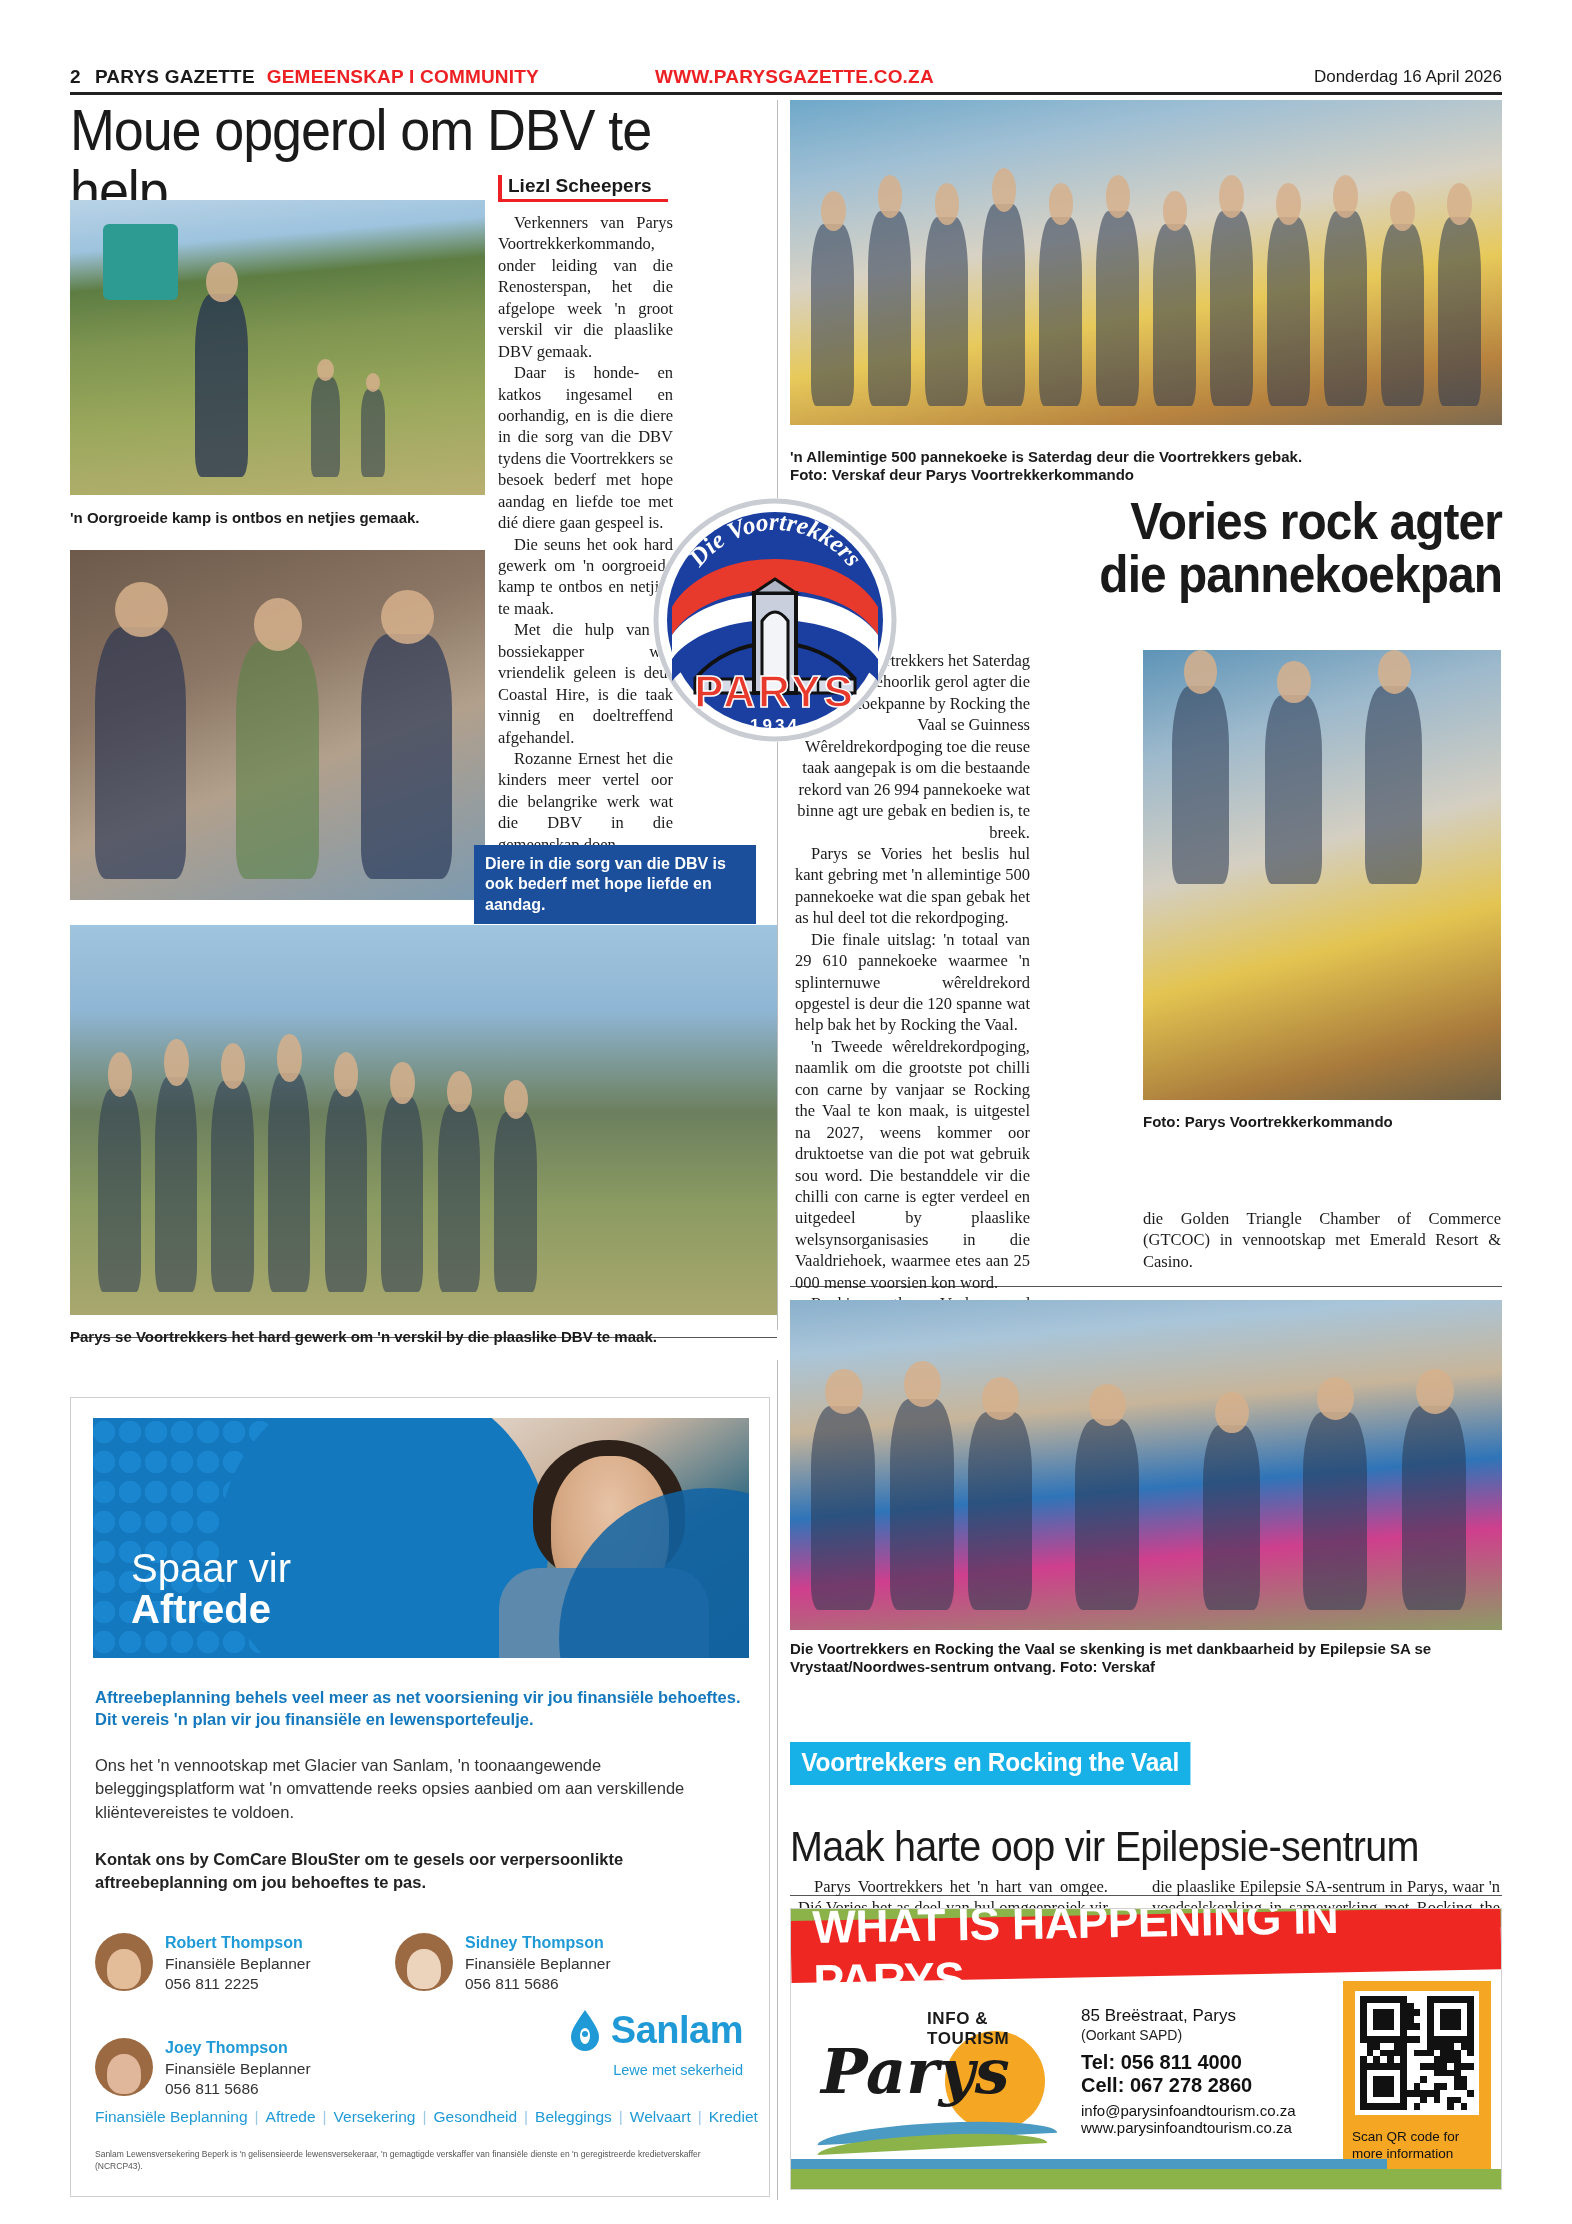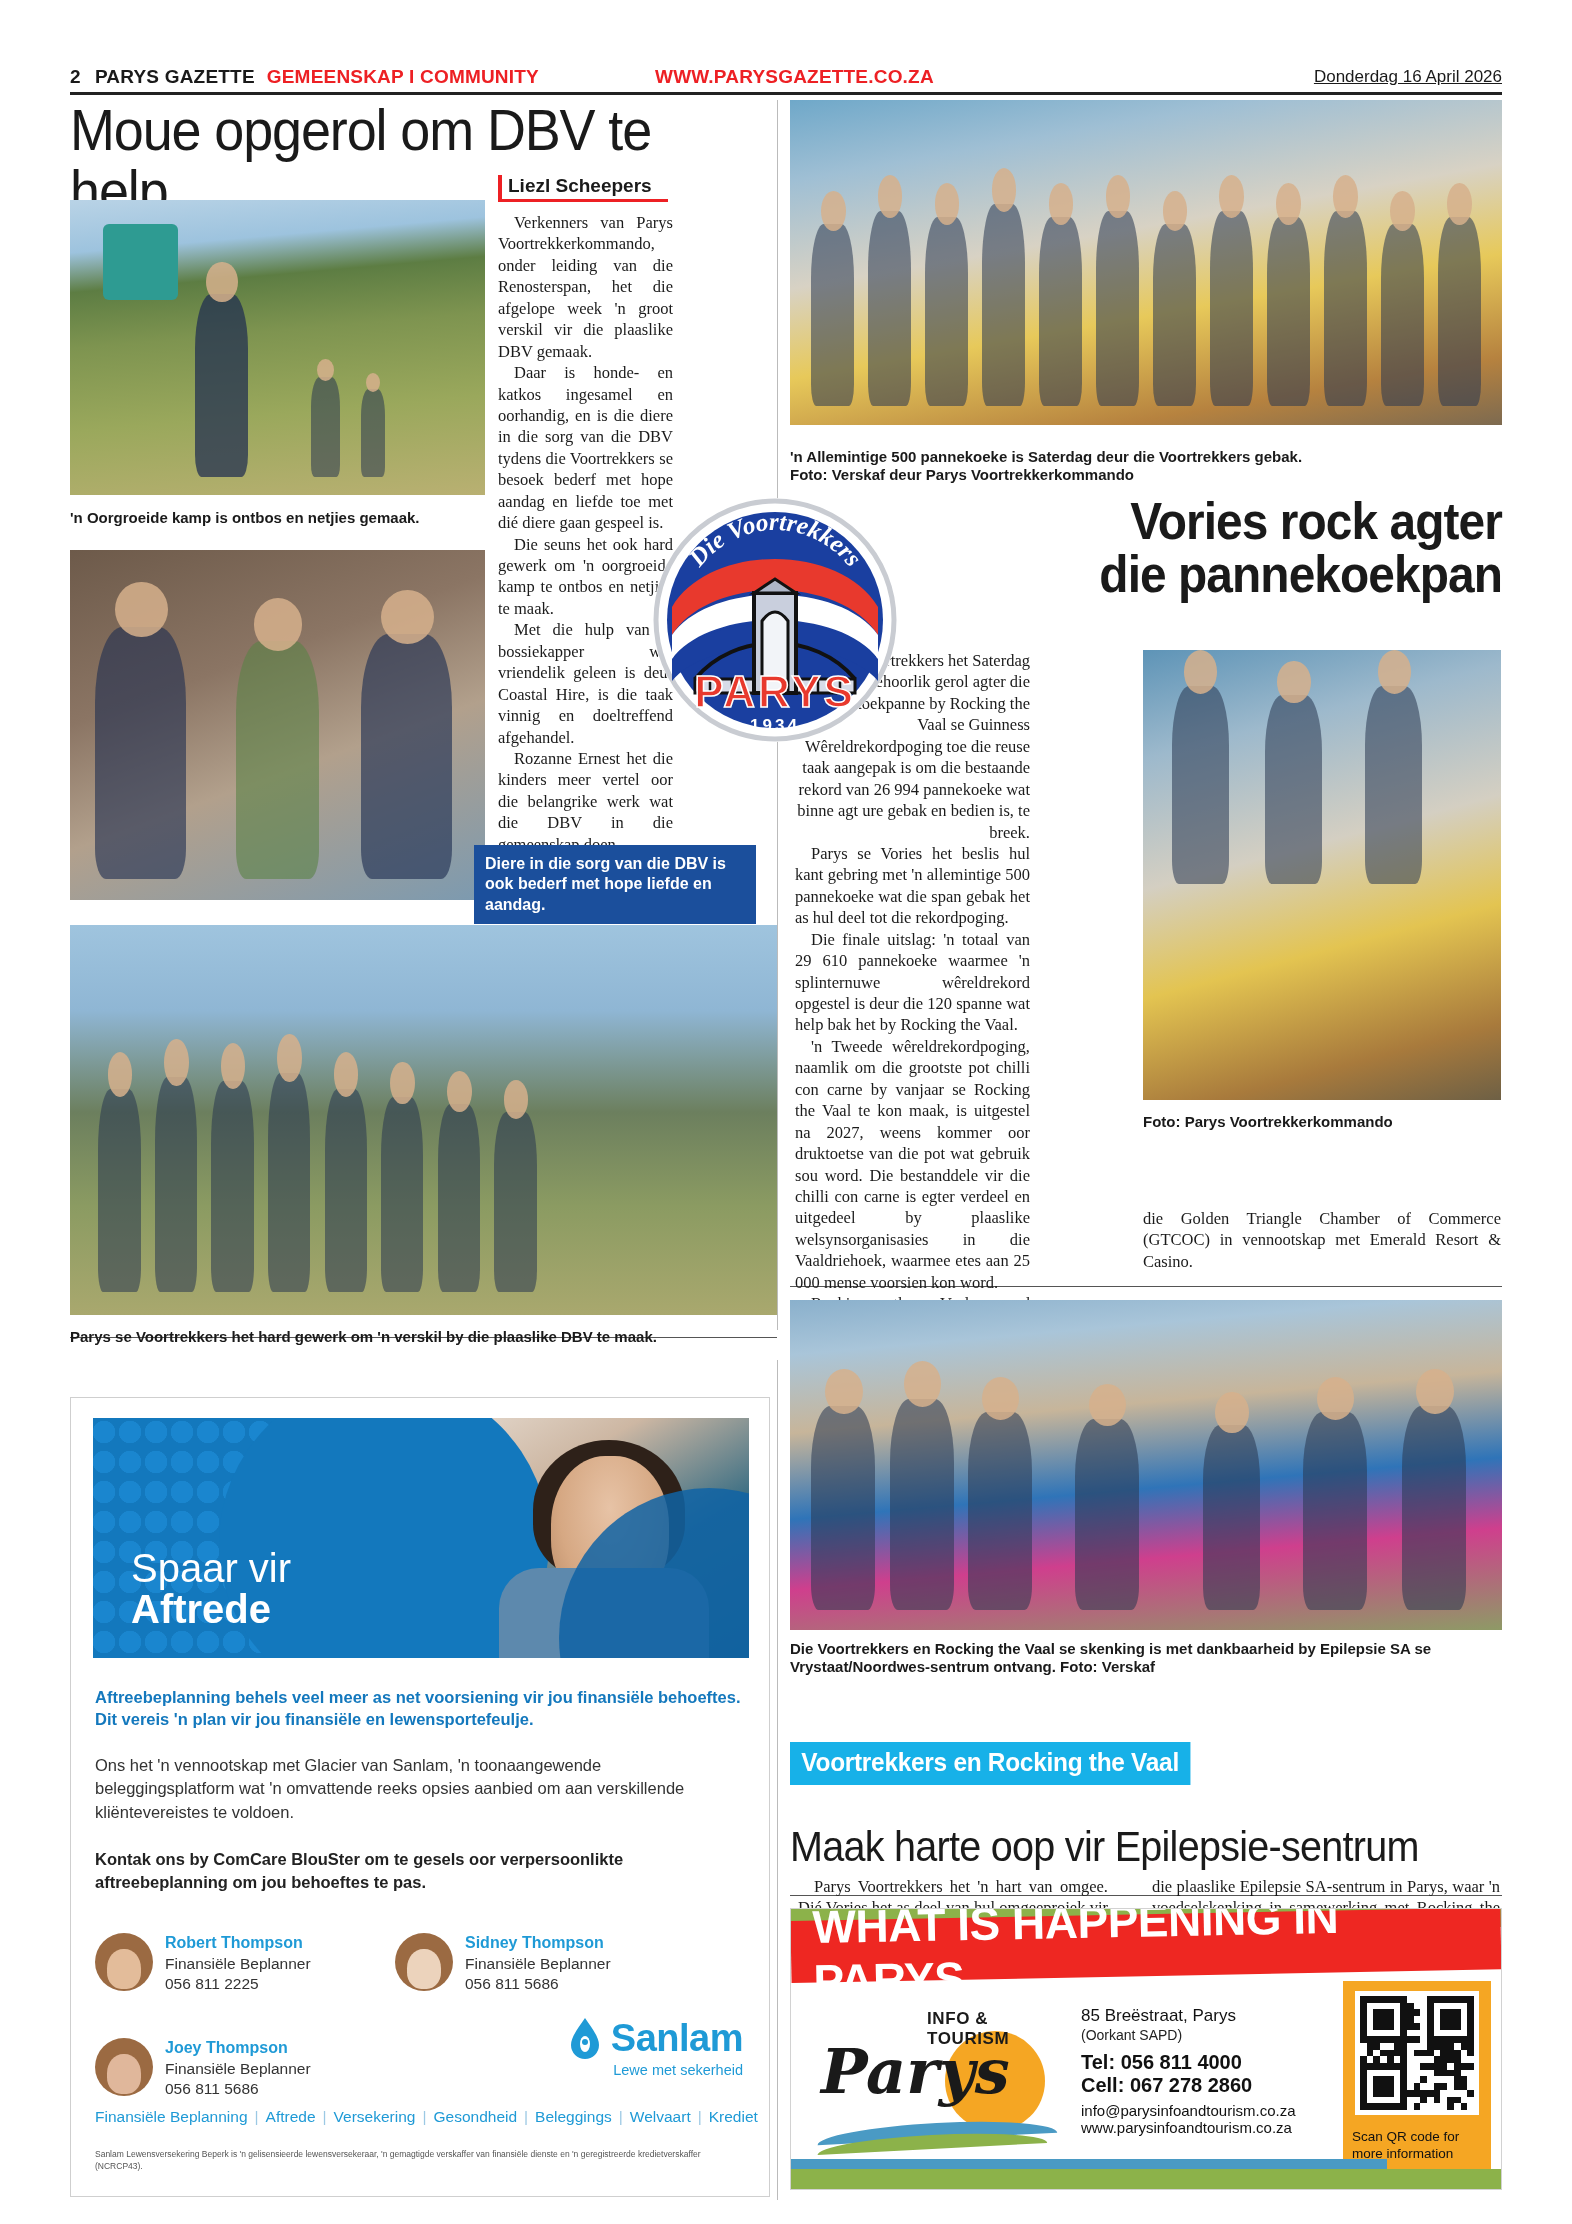--- a/index.html
+++ b/index.html
@@ -13,21 +13,21 @@
 
   
   .masthead {
     position: absolute; left: 70px; top: 63px; width: 1432px; height: 28px;
     display: flex; align-items: center;
   }
   .mh-page { font-size: 19px; font-weight: bold; letter-spacing: .3px; }
   .mh-title { font-size: 19px; font-weight: bold; margin-left: 14px; letter-spacing: .2px; }
   .mh-section { font-size: 19px; font-weight: bold; color: #ed2024; margin-left: 12px; letter-spacing: .2px; }
   .mh-url { font-size: 19px; font-weight: bold; color: #ed2024; position: absolute; left: 585px; letter-spacing: .2px; }
-  .mh-date { font-size: 17px; position: absolute; right: 0; font-weight: normal; text-decoration: underline; }
+  .mh-date { font-size: 17px; position: absolute; right: 0; font-weight: normal; }
   .mh-rule {
     position: absolute; left: 70px; top: 92px; width: 1432px; height: 3px; background: #222;
   }
 
   
   .vrule { position: absolute; background: #bbb; width: 1px; }
   .hrule { position: absolute; background: #555; height: 1px; }
 
   
   .headline-main {
@@ -164,21 +164,21 @@
   }
   .adv-photo.m2::after { background:#ecd3bc; }
   .adv-photo.f1::after { background:#e0b79b; }
   .adv-name { font-size: 16px; font-weight: bold; color: #1f9ad6; line-height: 1.3; }
   .adv-role { font-size: 15.5px; color: #333; line-height: 1.32; }
   .adv-tel  { font-size: 15.5px; color: #333; line-height: 1.32; }
 
   .sanlam-logo { position: absolute; right: 26px; bottom: 118px; text-align: right; }
   .sl-word { font-size: 38px; font-weight: bold; color: #1f9ad6; letter-spacing: -.5px; display:inline-block; vertical-align:middle;}
   .sl-mark { display:inline-block; width:28px; height:42px; vertical-align:middle; margin-right:7px; }
-  .sl-tag { font-size: 14.5px; color: #1f9ad6; margin-top: 2px; }
+  .sl-tag { font-size: 14.5px; color: #1f9ad6; margin-top: 10px; }
 
   .sanlam-links {
     position: absolute; left: 24px; bottom: 70px; width: 650px;
     font-size: 15.5px; color: #1f9ad6; white-space: nowrap;
   }
   .sanlam-links span.sep { color: #9cc9e4; padding: 0 7px; }
   .sanlam-disc {
     position: absolute; left: 24px; bottom: 24px; width: 650px;
     font-size: 8.5px; color: #555; line-height: 1.35;
   }

